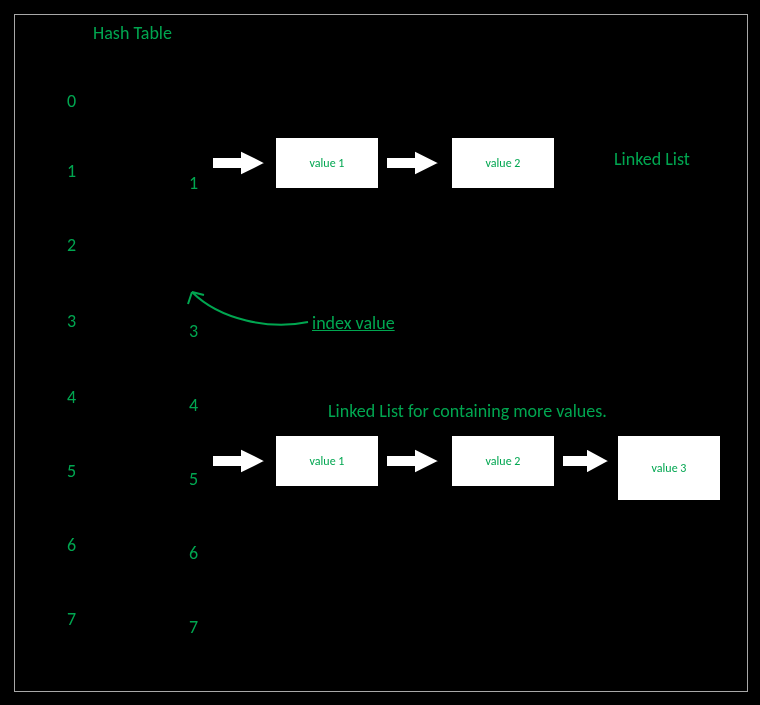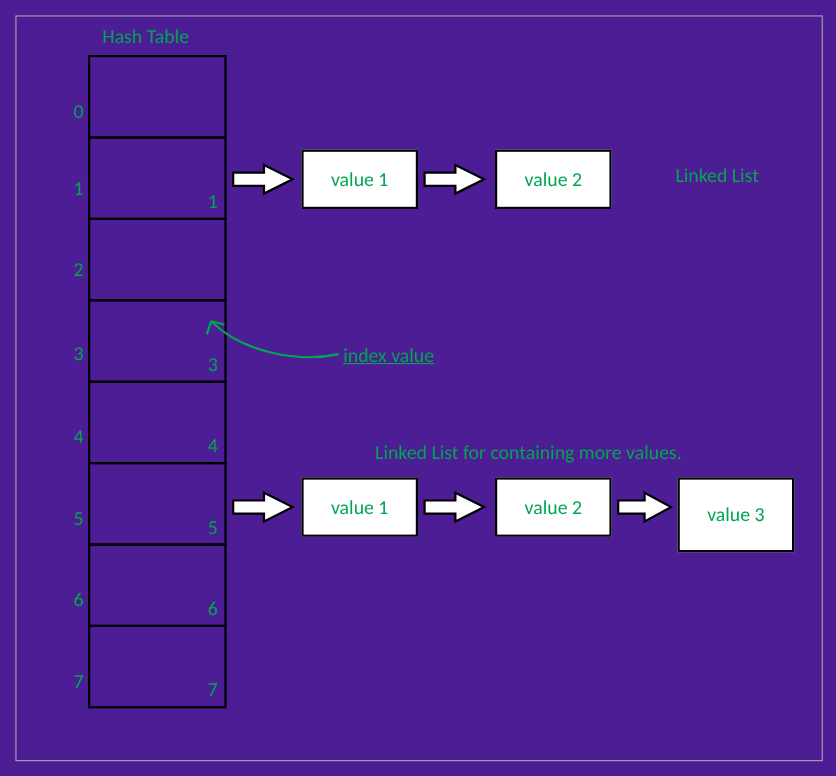--- a/index.html
+++ b/index.html
@@ -5,21 +5,21 @@
   body {
     margin: 0;
     padding: 0;
     font-family: Calibri, Arial, sans-serif;
     background: #fff;
   }
   .canvas {
     position: relative;
     width: 760px;
     height: 705px;
-    background: #4c1d95;
+    background: #000000;
   }
   .outer-border {
     position: absolute;
     left: 14px;
     top: 14px;
     width: 732px;
     height: 676px;
     border: 1px solid #a8a8a8;
   }
   .txt {
@@ -59,21 +59,21 @@
     width: 20px;
   }
   .vbox {
     position: absolute;
     border: 2px solid #000;
     box-sizing: border-box;
     display: flex;
     align-items: center;
     justify-content: center;
     color: #00a650;
-    font-size: 18px;
+    font-size: 12px;
     background: #fff;
   }
   svg.arrow {
     position: absolute;
     overflow: visible;
   }
   svg.curve {
     position: absolute;
     overflow: visible;
   }
@@ -137,21 +137,21 @@
     </div>
 
   <div class="txt" style="left:614px; top:148px;">Linked List</div>
 
   <svg class="curve" style="left:180px; top:280px;" width="150" height="60">
     <path d="M128 42 C90 50 40 40 12 12" fill="none" stroke="#00a650" stroke-width="2"></path>
     <path d="M12 12 L8 24 M12 12 L24 15" fill="none" stroke="#00a650" stroke-width="2"></path>
   </svg>
   <div class="txt" style="left:312px; top:312px;text-decoration:underline;">index value</div>
 
-  <div class="txt" style="left:341px; top:400px;">Linked List for containing more values.</div>
+  <div class="txt" style="left:328px; top:400px;">Linked List for containing more values.</div>
 
   <svg class="arrow" style="left:210px; top:446px;" width="58" height="30">
     <path d="M2 9 L30 9 L30 2 L56 15 L30 28 L30 21 L2 21 Z" fill="#fff" stroke="#000" stroke-width="2"></path>
   </svg>
   <div class="vbox" style="left:274px; top:434px; width:106px; height:54px;">
       <span>value 1</span>
     </div>
 
   <svg class="arrow" style="left:384px; top:446px;" width="58" height="30">
     <path d="M2 9 L30 9 L30 2 L56 15 L30 28 L30 21 L2 21 Z" fill="#fff" stroke="#000" stroke-width="2"></path>

